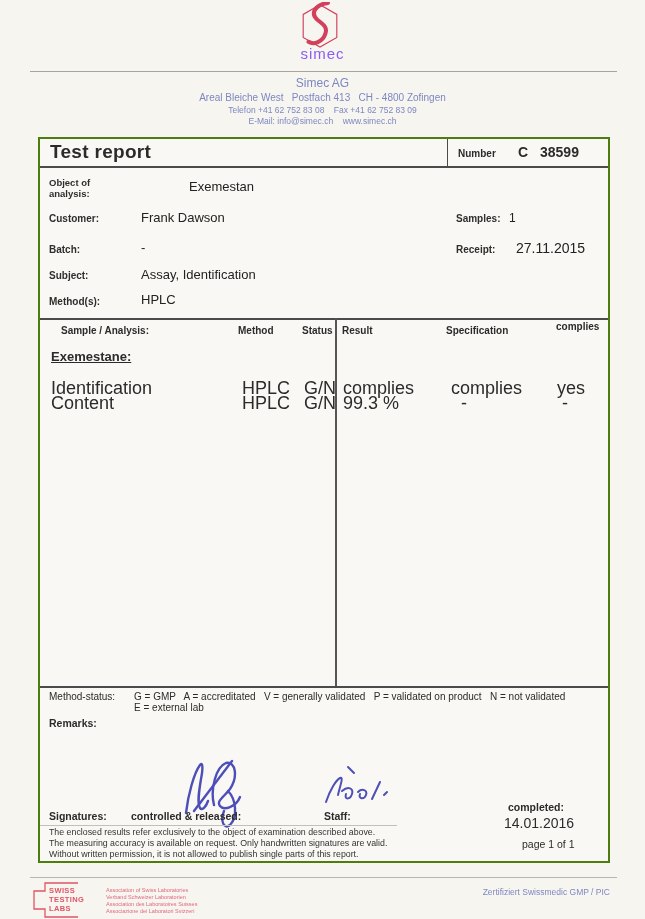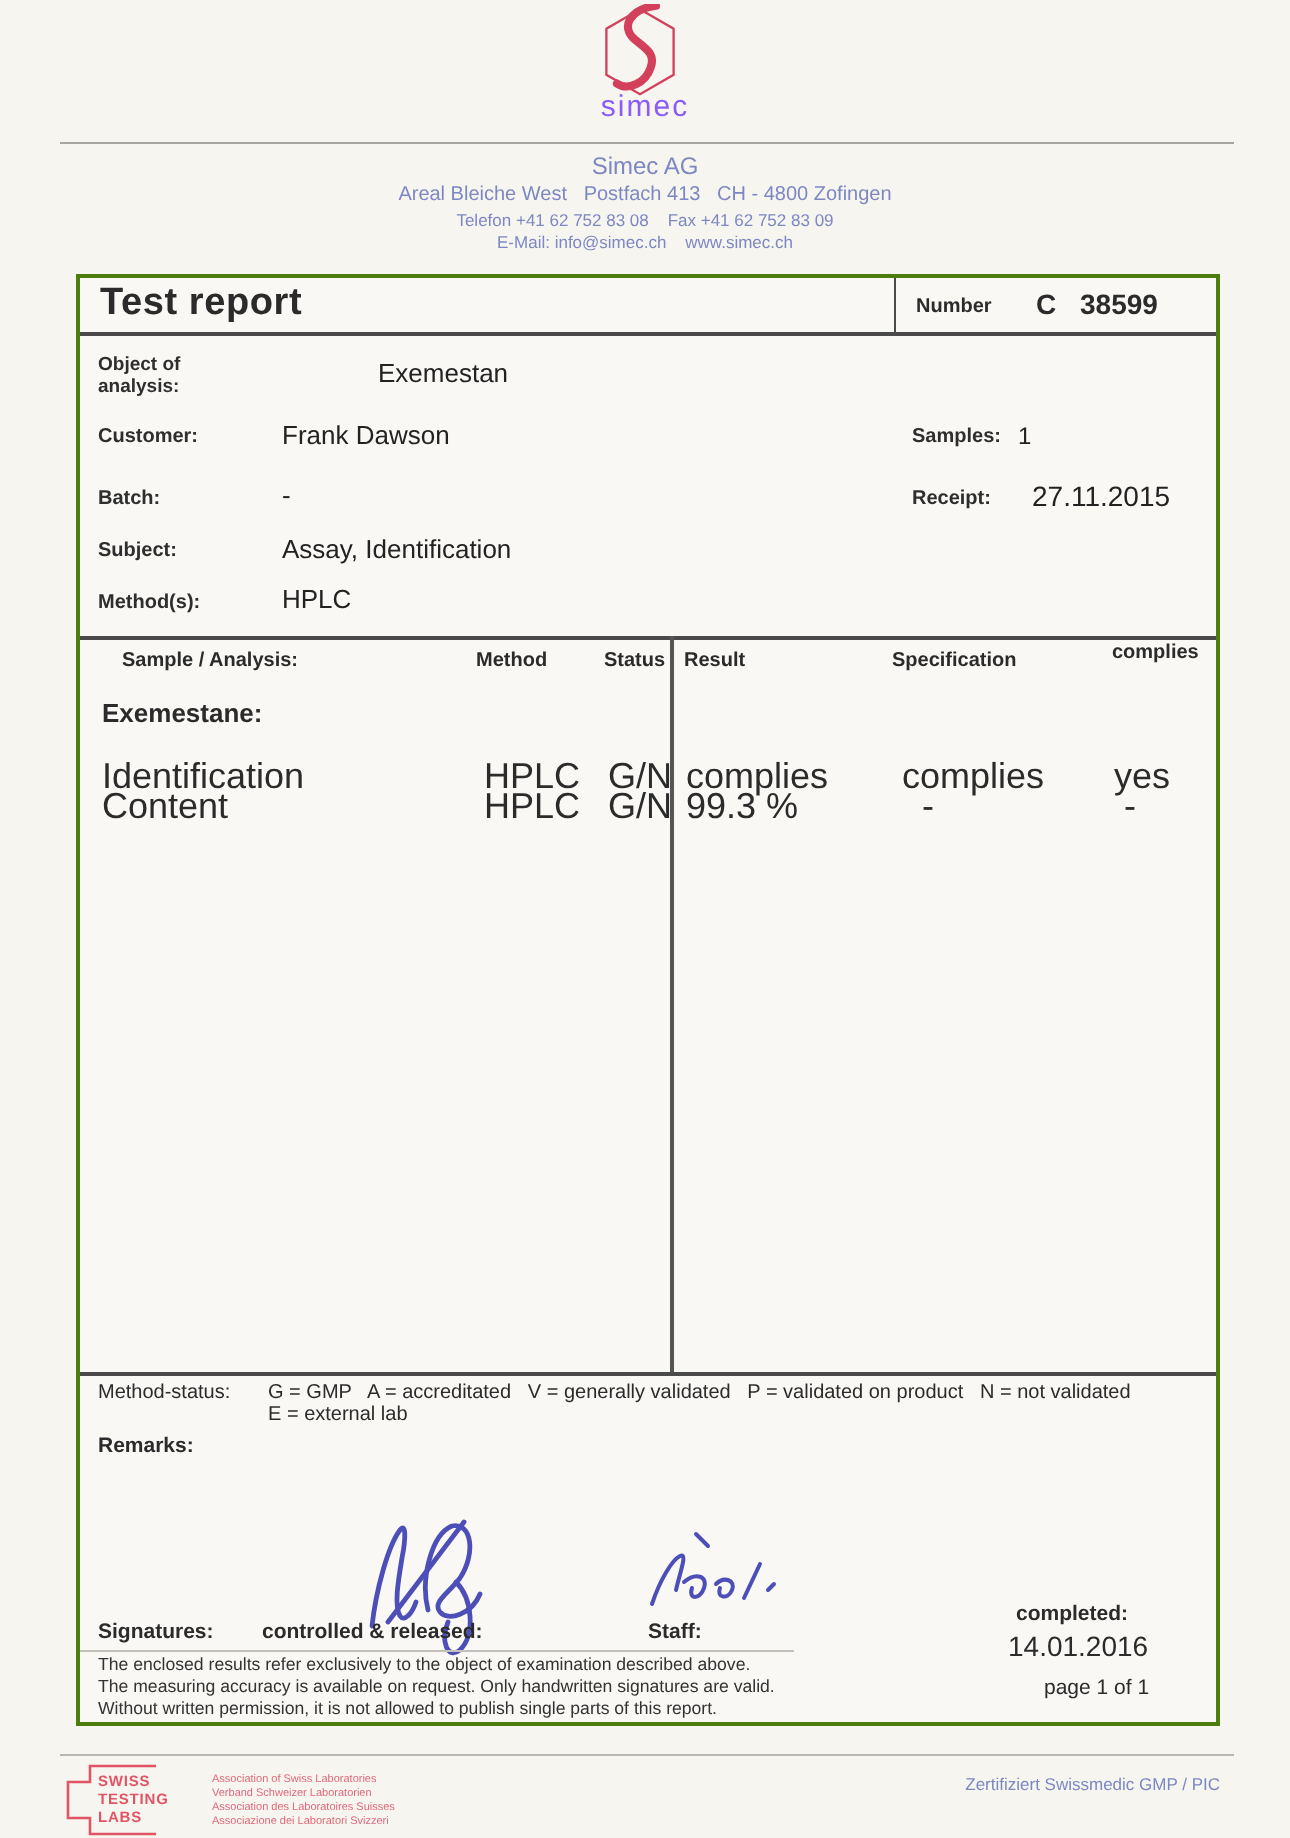--- a/index.html
+++ b/index.html
@@ -80,21 +80,21 @@
 
     <div class="abs th" style="left:9px;top:186px;margin-left:12px;">Sample / Analysis:</div>
     <div class="abs th" style="left:198px;top:186px;">Method</div>
     <div class="abs th" style="left:262px;top:186px;">Status</div>
     <div class="abs th" style="left:302px;top:186px;">Result</div>
     <div class="abs th" style="left:406px;top:186px;">Specification</div>
     <div class="abs th" style="left:516px;top:182px;">complies</div>
 
     <div class="abs" style="left:295px;top:179px;width:1.5px;height:370px;background:#555;"></div>
 
-    <div class="abs bold" style="left:11px;top:210px;font-size:13px;">Exemestane:</div>
+    <div class="abs bold" style="left:11px;top:210px;font-size:13px;text-decoration:underline;">Exemestane:</div>
 
     <div>
       <div class="abs td" style="left:11px;top:239px;">Identification</div>
       <div class="abs td" style="left:202px;top:239px;">HPLC</div>
       <div class="abs td" style="left:264px;top:239px;">G/N</div>
       <div class="abs td" style="left:303px;top:239px;">complies</div>
       <div class="abs td" style="left:411px;top:239px;">complies</div>
       <div class="abs td" style="left:517px;top:239px;">yes</div>
     </div>
 

